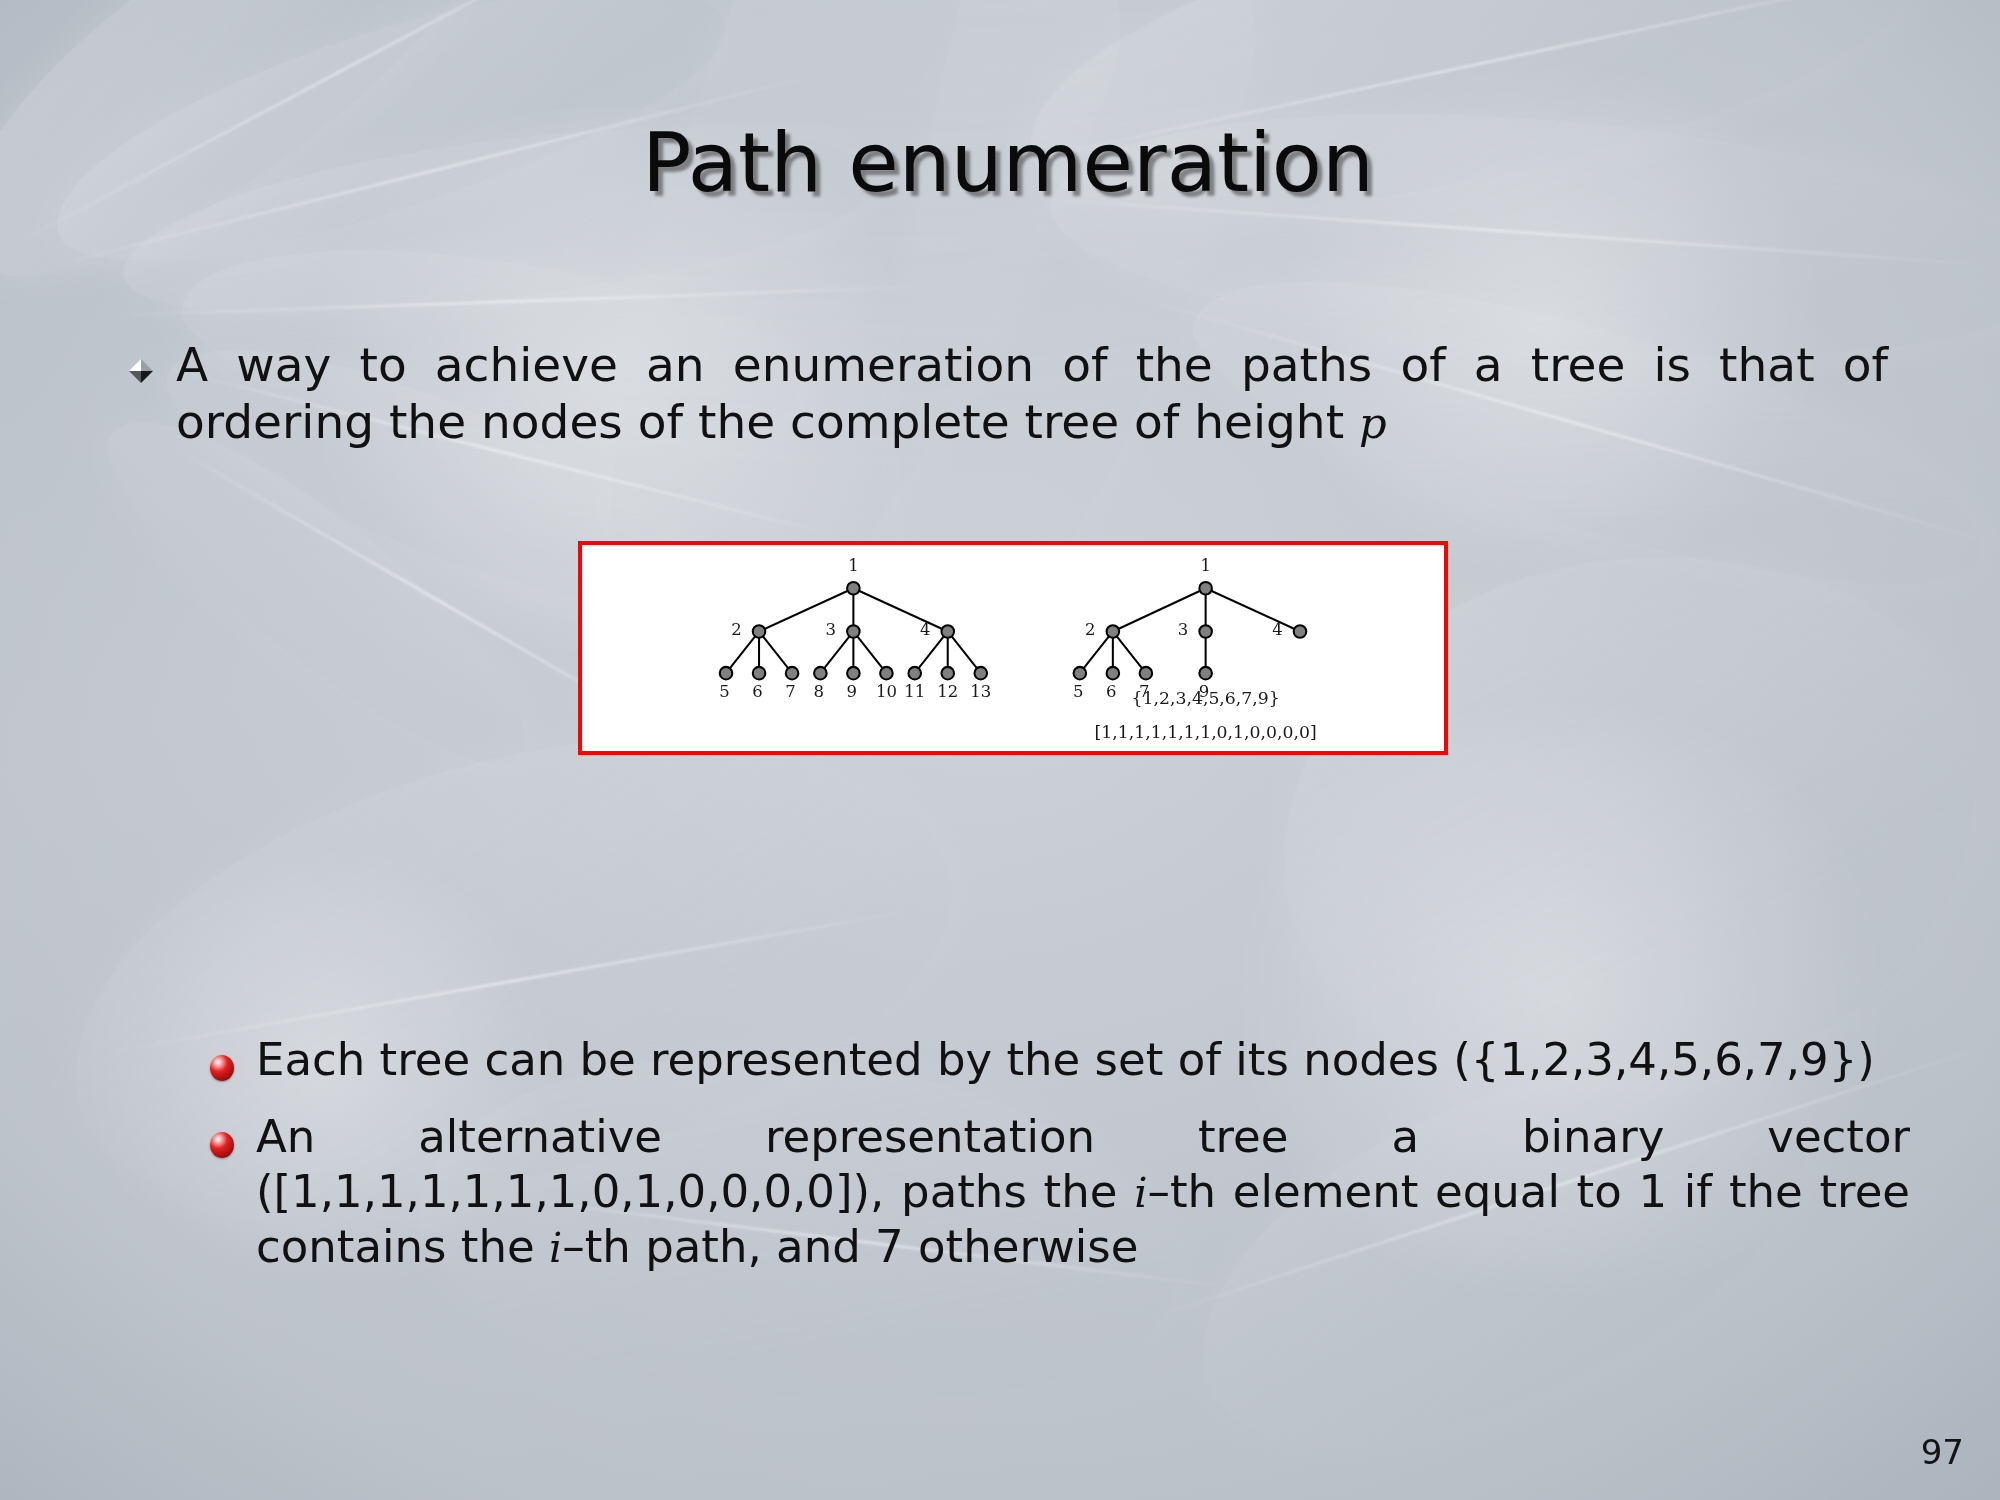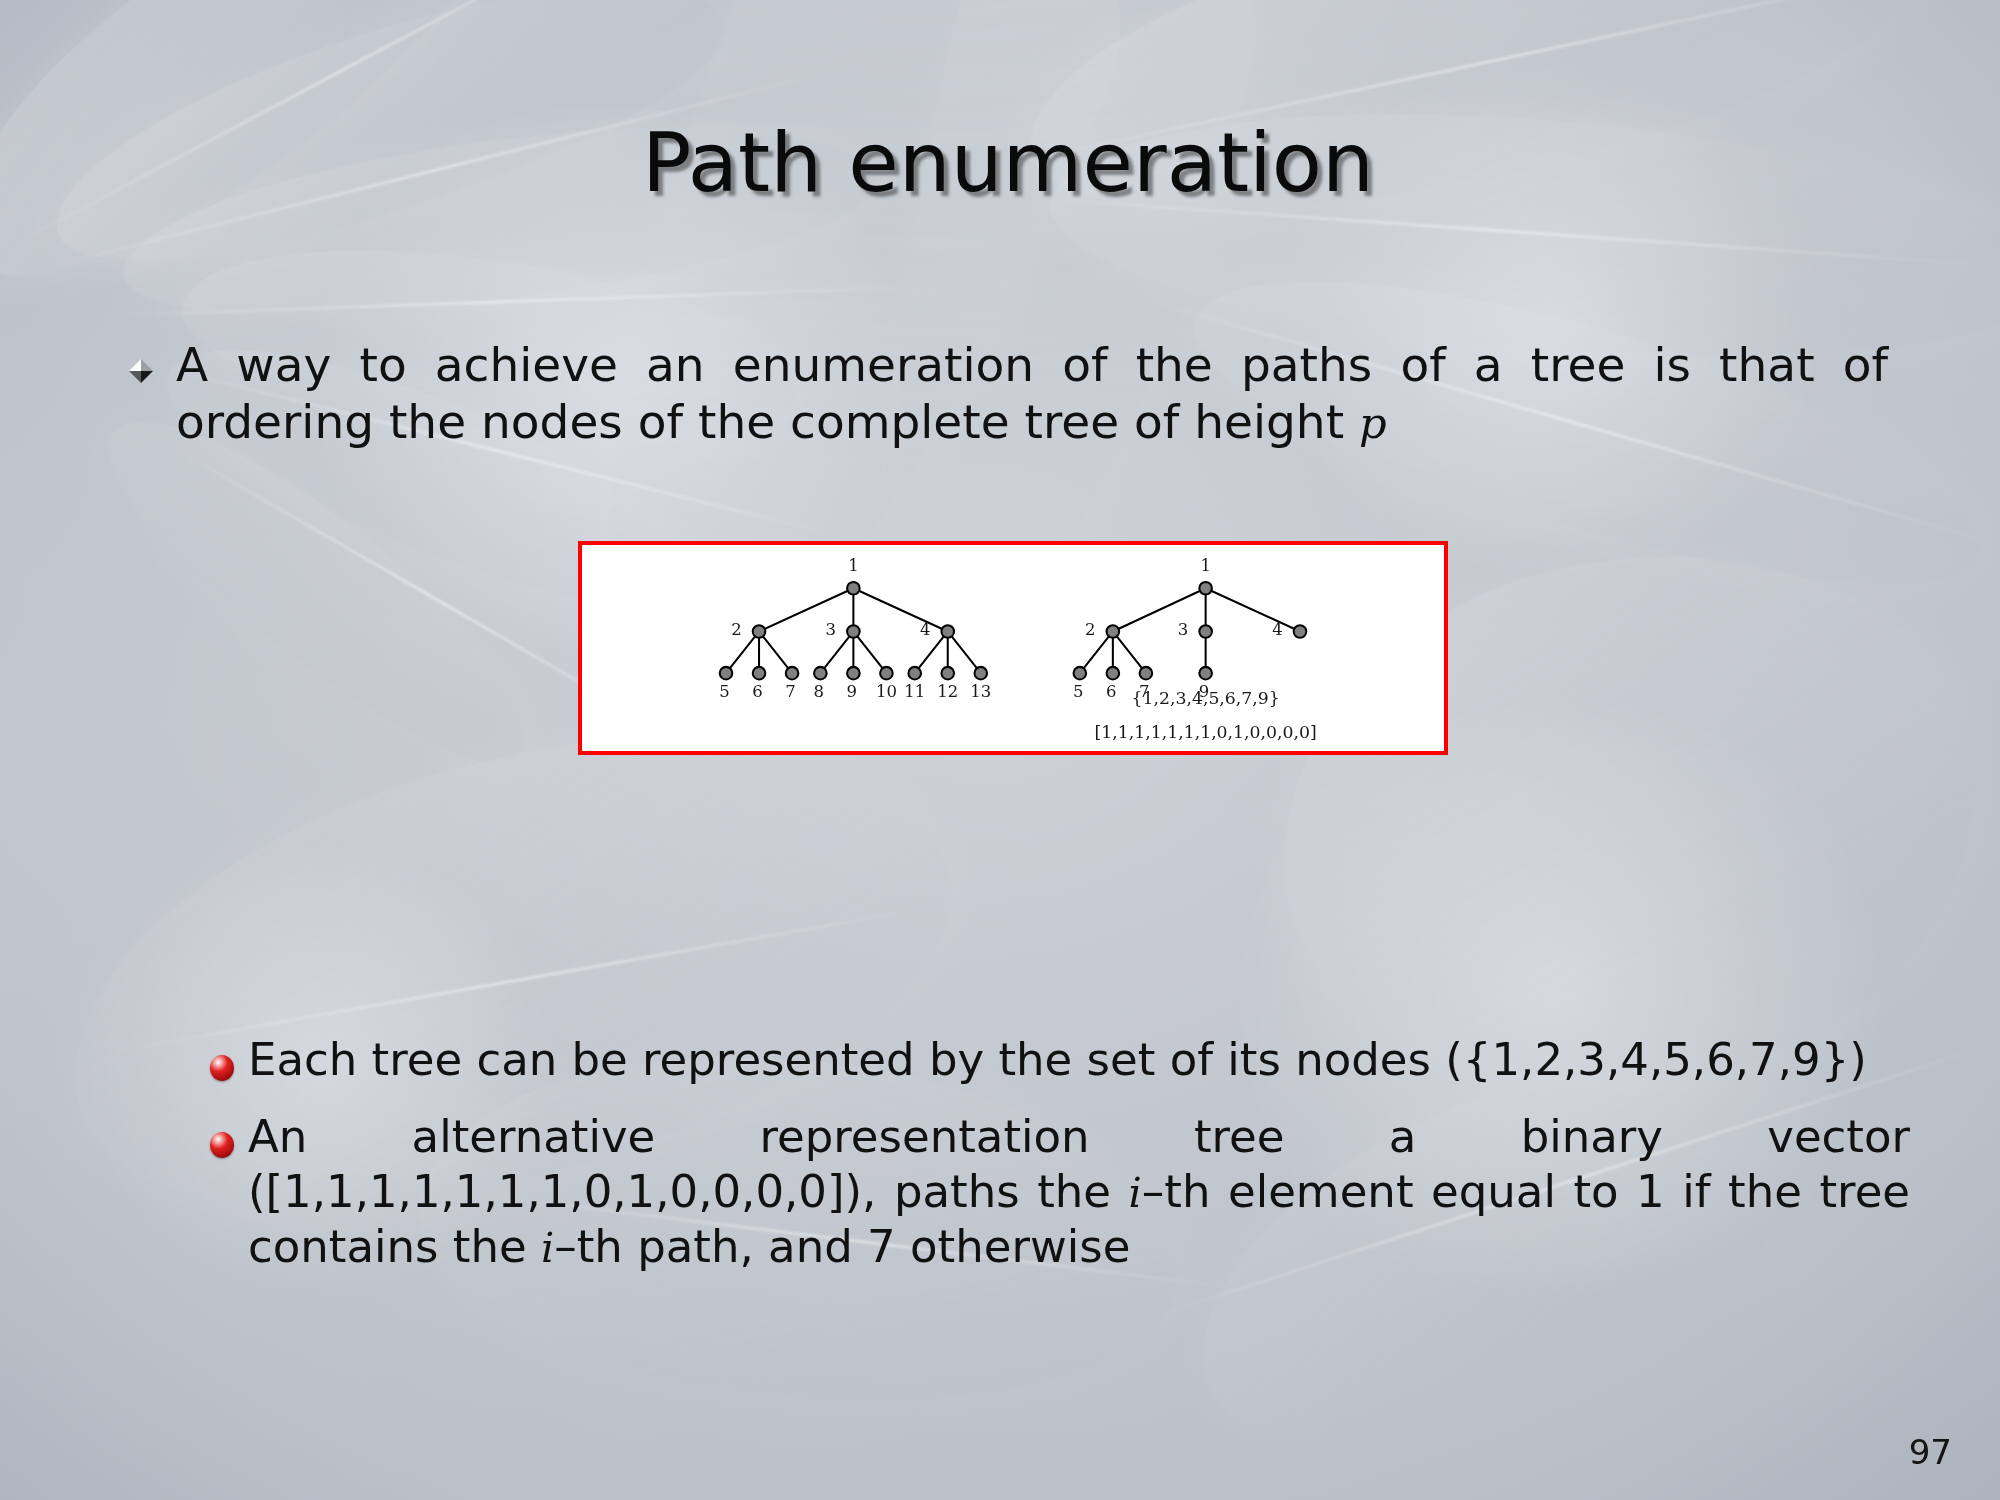--- a/index.html
+++ b/index.html
@@ -125,21 +125,21 @@
     color: #111;
     text-align: justify;
     text-justify: inter-word;
   }
   .bullet-l1 .txt .lastline { text-align: left; }
 
   .sub-list { position: absolute; left: 210px; top: 1020px; width: 1700px; }
   .bullet-l2 {
     display: flex;
     align-items: flex-start;
-    gap: 14px;
+    gap: 22px;
     margin-bottom: 22px;
   }
   .marker-sphere {
     flex: 0 0 auto;
     width: 24px; height: 26px;
     margin-top: 22px;
     border-radius: 50%;
     background:
       radial-gradient(circle at 34% 28%, #ffffff 0%, #ffd0d0 8%, #e02020 38%, #a30d0d 72%, #5c0606 100%);
     box-shadow: 0 1px 2px rgba(0,0,0,0.35);
@@ -170,21 +170,21 @@
     height: 214px;
     background: #ffffff;
     border: 4px solid #ff0000;
     box-shadow: 0 0 0 2px #ffffff inset;
   }
   .figure svg { display: block; width: 100%; height: 100%; }
 
   
   .pagenum {
     position: absolute;
-    right: 48px;
+    right: 36px;
     bottom: 28px;
     font-family: "DejaVu Sans", sans-serif;
     font-size: 34px;
     color: #141414;
     margin-left: 48px;
   }
 </style>
 </head>
 <body>
 

